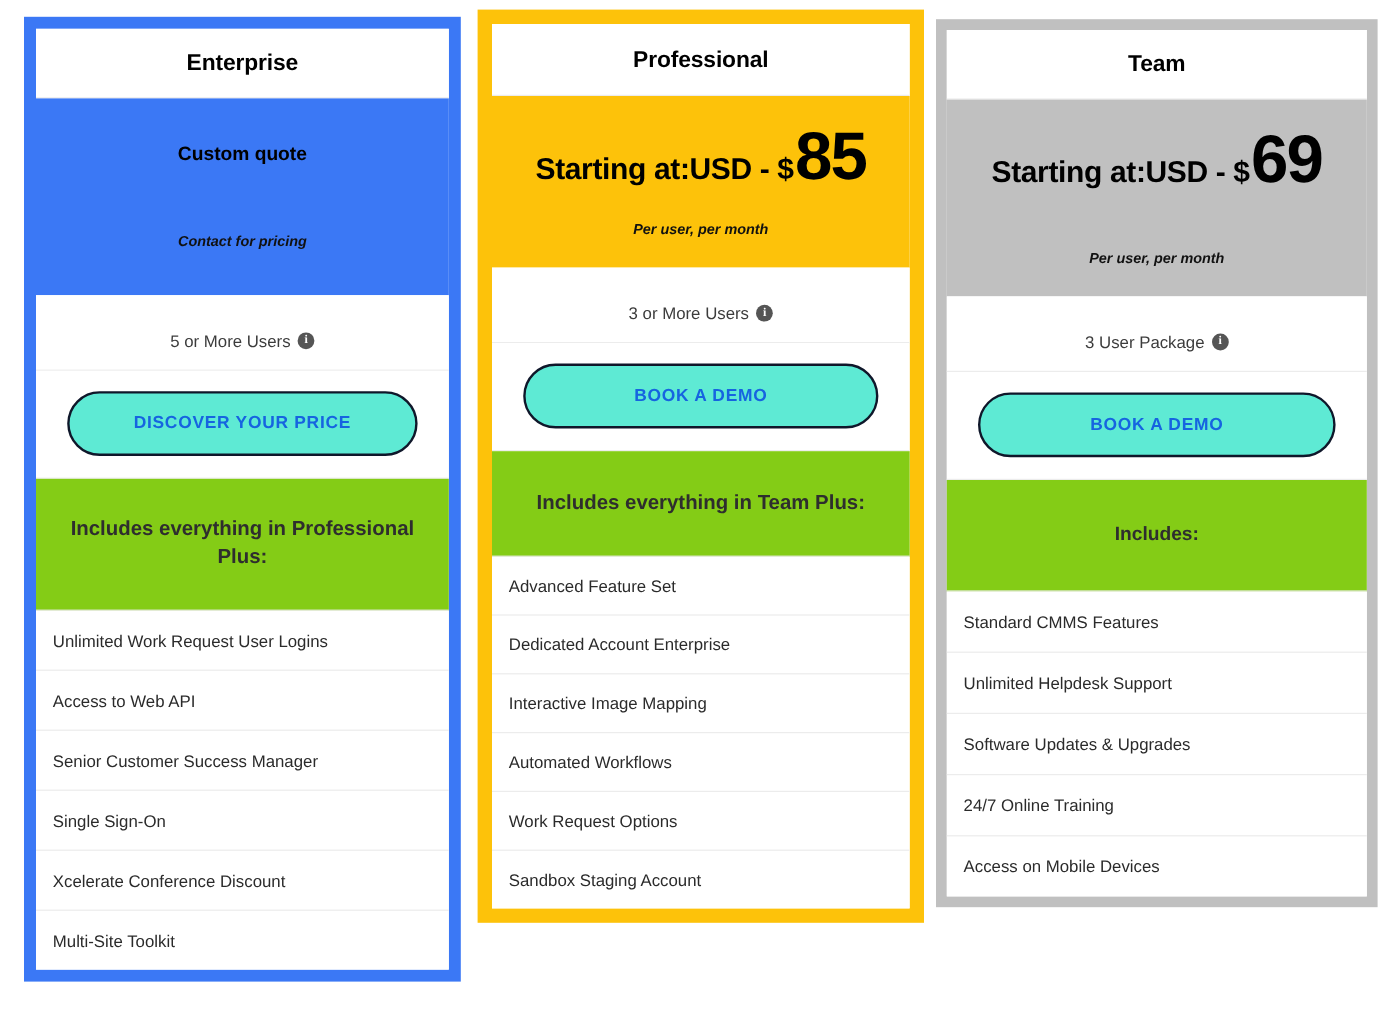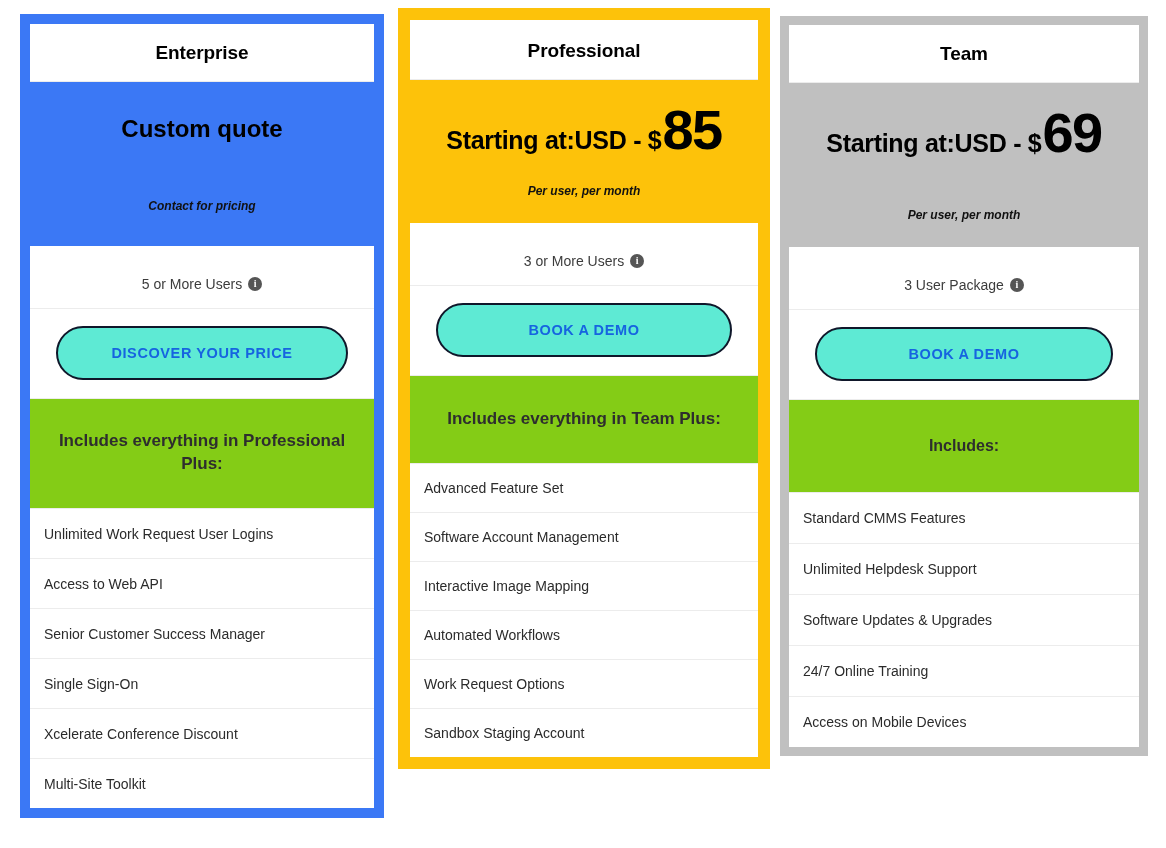--- a/index.html
+++ b/index.html
@@ -91,21 +91,21 @@
     letter-spacing: -0.3px;
   }
   .price-amount {
     font-size: 56px;
     font-weight: bold;
     line-height: 0.9;
     letter-spacing: -1.5px;
     margin-left: 1px;
   }
   .custom-quote {
-    font-size: 24px;
+    font-size: 16px;
     font-weight: bold;
     color: #000000;
   }
   .price-note {
     font-size: 12px;
     font-weight: bold;
     font-style: italic;
     color: #111111;
   }
   .enterprise .price-note { margin-top: 56px; }
@@ -242,21 +242,21 @@
     </div>
 
     <div class="cta-wrap">
       <button class="cta-button">BOOK A DEMO</button>
     </div>
 
     <div class="includes-heading">Includes everything in Team Plus:</div>
 
     <div class="feature-list">
       <div class="feature-row">Advanced Feature Set</div>
-      <div class="feature-row">Software Account Management</div>
+      <div class="feature-row">Dedicated Account Enterprise</div>
       <div class="feature-row">Interactive Image Mapping</div>
       <div class="feature-row">Automated Workflows</div>
       <div class="feature-row">Work Request Options</div>
       <div class="feature-row">Sandbox Staging Account</div>
     </div>
   </div>
 
   <div class="plan-card team">
     <div class="plan-title">Team</div>
 

